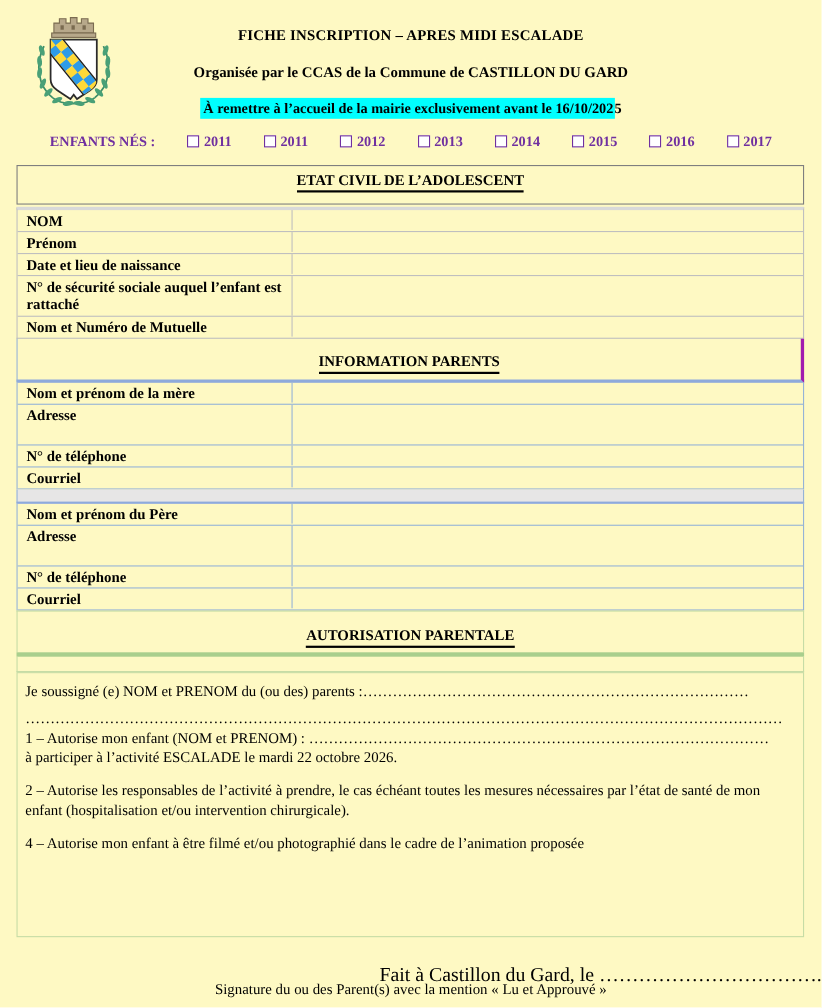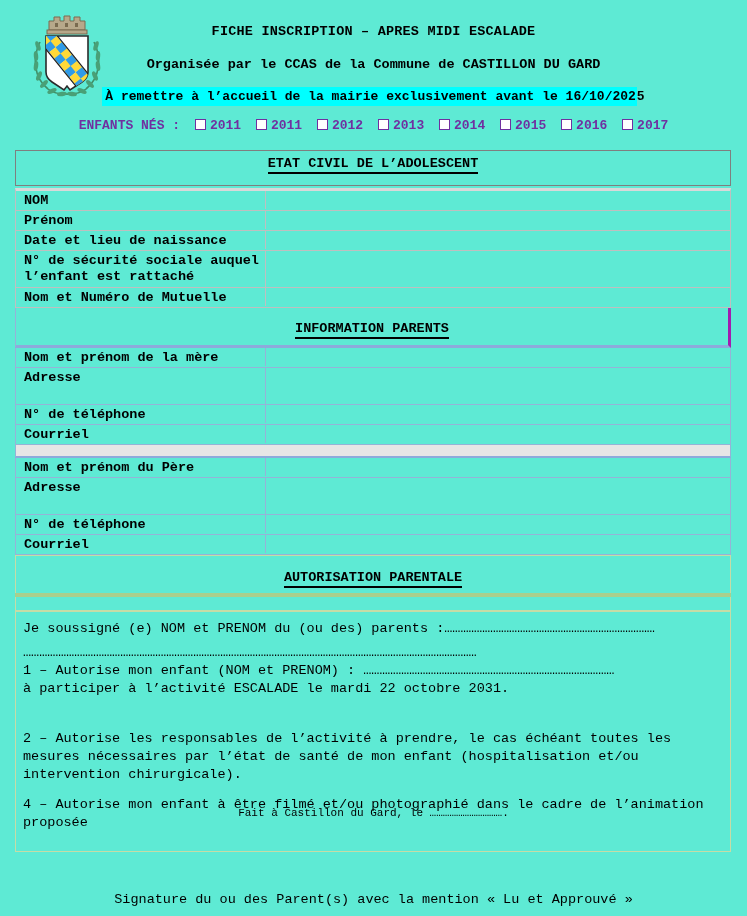--- a/index.html
+++ b/index.html
@@ -1,27 +1,27 @@
 <!DOCTYPE html>
 <html><head>
 <meta charset="utf-8">
 <style>
   html,body{margin:0;padding:0;background:#fff;}
-  .page{position:relative;width:747px;height:916px;background:#5eead4;
-        font-family:Liberation Mono, monospace;color:#000;overflow:hidden;}
+  .page{position:relative;width:747px;height:916px;background:#fef9c3;
+        font-family:Liberation Serif, serif;color:#000;overflow:hidden;}
 
   
   .logo-wrap{position:absolute;left:26px;top:12px;width:82px;height:96px;}
   .hdr{width:747px;text-align:center;}
   .t1{padding-top:24px;font-size:13.5px;font-weight:bold;letter-spacing:.2px;}
   .t2{margin-top:18px;font-size:13.5px;font-weight:bold;}
   .t3{margin-top:17px;font-size:13px;font-weight:bold;}
   .t3 .hl{background:#00FFFF;padding:2px 1px 2px 3px;}
   .t4{margin-top:14px;font-size:13px;font-weight:bold;color:#7030A0;}
-  .yr{display:inline-block;margin-left:7px;white-space:nowrap;}
+  .yr{display:inline-block;margin-left:26px;white-space:nowrap;}
   .cb{display:inline-block;width:9px;height:9px;border:1.6px solid #7030A0;
       vertical-align:-1px;margin-right:4px;background:#fff;}
 
   
   .main{position:absolute;left:15px;top:150px;width:716px;}
 
   .secbox{box-sizing:border-box;border:1px solid #7f7f7f;height:36px;
           text-align:center;font-weight:bold;font-size:13.5px;padding-top:5px;}
   .ul{display:inline-block;border-bottom:2px solid #000;padding-bottom:1px;}
 
@@ -46,23 +46,23 @@
 
   .autbox{box-sizing:border-box;border:1px solid #C6DCA6;border-bottom:none;height:38px;
           text-align:center;font-weight:bold;font-size:13.5px;padding-top:14px;}
   .gline{height:4px;background:#A9CF8D;}
   .thinrow{box-sizing:border-box;height:14px;border-left:1px solid #C6DCA6;
            border-right:1px solid #C6DCA6;border-bottom:1px solid #C6DCA6;}
   .parbox{box-sizing:border-box;border:1px solid #C6DCA6;border-top:1px solid #C6DCA6;
           height:241px;padding:8px 18px 0 7px;font-size:13.5px;line-height:18px;}
   .dotline{white-space:nowrap;overflow:hidden;}
   .parbox .m6{margin-top:6px;} .parbox .m11{}
-  .parbox .m17{margin-top:32px;} .parbox .m12{margin-top:12px;}
-
-  .fait{position:absolute;left:0;top:807px;width:747px;text-align:center;font-size:11px;}
+  .parbox .m17{margin-top:12px;} .parbox .m12{margin-top:12px;}
+
+  .fait{position:absolute;left:0;top:876px;width:747px;text-align:right;font-size:18px;}
   .sig{position:absolute;left:0;top:892px;width:747px;text-align:center;font-size:13.5px;}
 </style>
 </head>
 <body>
 
 <div class="page">
 
   <div class="logo-wrap">
     <svg width="82" height="96" viewBox="0 0 82 96">
 
@@ -209,21 +209,21 @@
 
     <div class="autbox">
       <span class="ul">AUTORISATION PARENTALE</span>
     </div>
     <div class="gline"></div>
     <div class="thinrow"></div>
     <div class="parbox">
       <div class="dotline">Je soussigné (e) NOM et PRENOM du (ou des) parents :……………………………………………………………………</div>
       <div class="dotline m6">……………………………………………………………………………………………………………………………………………………</div>
       <div class="dotline m11">1 – Autorise mon enfant (NOM et PRENOM) : …………………………………………………………………………………</div>
-      <div>à participer à l’activité ESCALADE le mardi 22 octobre 2031.</div>
+      <div>à participer à l’activité ESCALADE le mardi 22 octobre 2026.</div>
       <div class="m17">2 – Autorise les responsables de l’activité à prendre, le cas échéant toutes les mesures nécessaires par l’état de santé de mon enfant (hospitalisation et/ou intervention chirurgicale).</div>
       <div class="m12">4 – Autorise mon enfant à être filmé et/ou photographié dans le cadre de l’animation proposée</div>
     </div>
   </div>
 
   <div class="fait">Fait à Castillon du Gard, le …………………………….</div>
   <div class="sig">Signature du ou des Parent(s) avec la mention « Lu et Approuvé »</div>
 </div>
 
 </body></html>

